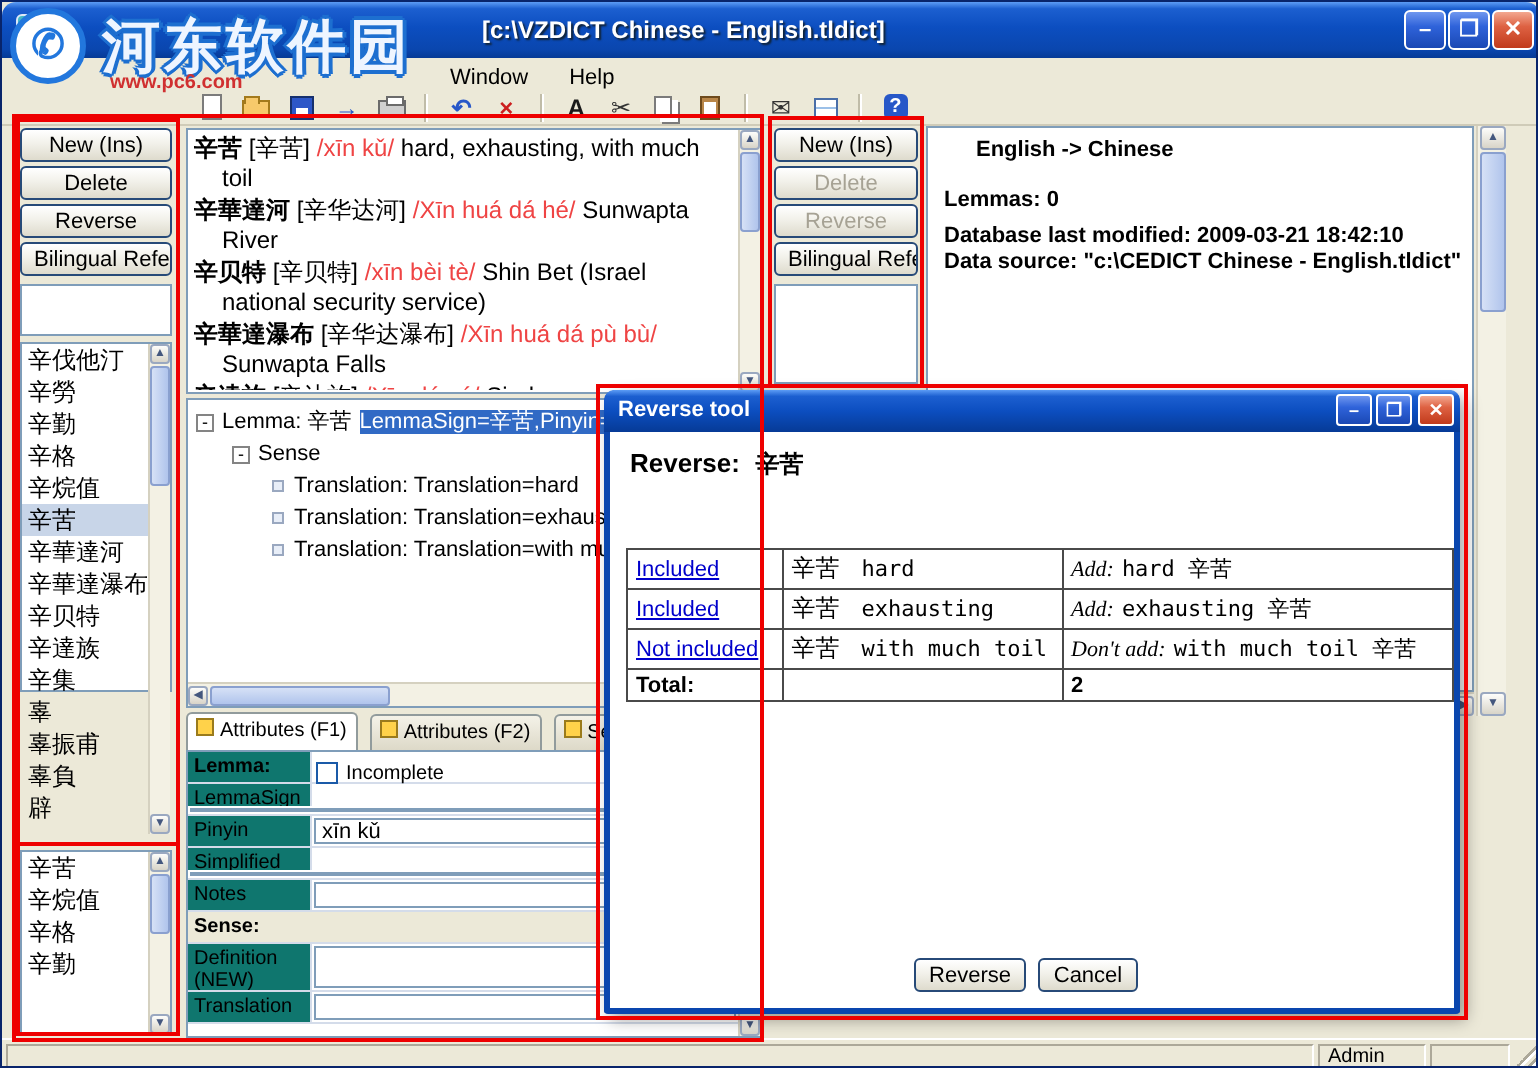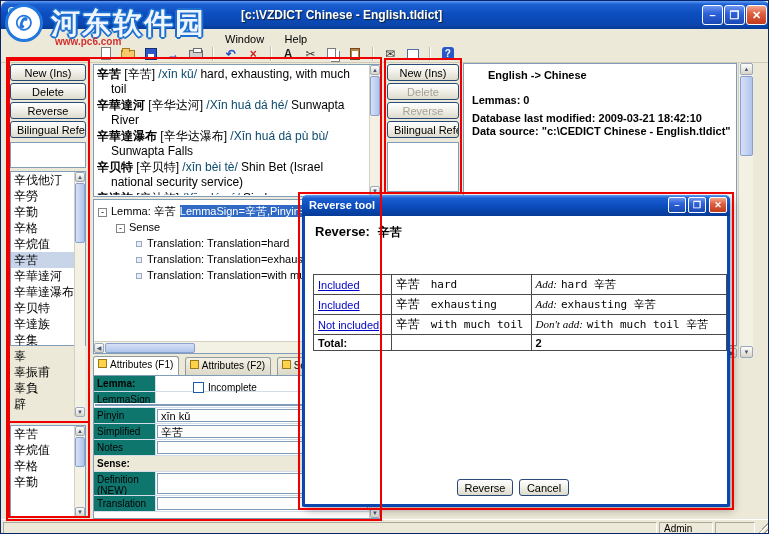--- a/index.html
+++ b/index.html
@@ -62,21 +62,21 @@
   .sb-thumb-h{position:absolute;background:linear-gradient(180deg,#d6e1f6,#b0c4ec);border:1px solid #8aa0cf;border-radius:2px;}
 
   
   .list-item{height:16px;line-height:16px;padding-left:3px;font-size:12px;white-space:nowrap;overflow:hidden;}
   .list-item.sel{background:#c8d5e8;}
 
   
   .entry{font-size:12px;line-height:15px;padding-left:14px;text-indent:-14px;margin-bottom:1px;}
   .hw{font-weight:bold;color:#000;}
   .simp{color:#000;}
-  .py{color:#0c4a6e;}
+  .py{color:#ef4444;}
   .def{color:#000;}
 
   
   .tnode{font-size:11px;line-height:16px;white-space:nowrap;overflow:hidden;}
   .texp{display:inline-block;width:9px;height:9px;border:1px solid #848484;background:#fff;
     font-size:9px;line-height:7px;text-align:center;margin:0 4px 0 0;vertical-align:middle;color:#000;}
   .texp::before{content:"-";}
   .tleaf{display:inline-block;width:6px;height:6px;border:1px solid #9aa8c0;background:#e8eef8;margin-right:5px;vertical-align:middle;}
   .tsel{background:#316ac5;color:#fff;margin-left:4px;}
 
@@ -231,30 +231,30 @@
         <span class="py">/xīn kǔ/</span>
         <span class="def">hard, exhausting, with much toil</span>
       </div>
       <div class="entry">
         <span class="hw">辛華達河</span>
         <span class="simp">[辛华达河]</span>
         <span class="py">/Xīn huá dá hé/</span>
         <span class="def">Sunwapta River</span>
       </div>
       <div class="entry">
+        <span class="hw">辛贝特</span>
+        <span class="simp">[辛贝特]</span>
+        <span class="py">/xīn bèi tè/</span>
+        <span class="def">Shin Bet (Israel national security service)</span>
+      </div>
+      <div class="entry">
         <span class="hw">辛華達瀑布</span>
         <span class="simp">[辛华达瀑布]</span>
         <span class="py">/Xīn huá dá pù bù/</span>
         <span class="def">Sunwapta Falls</span>
-      </div>
-      <div class="entry">
-        <span class="hw">辛贝特</span>
-        <span class="simp">[辛贝特]</span>
-        <span class="py">/xīn bèi tè/</span>
-        <span class="def">Shin Bet (Israel national security service)</span>
       </div>
       <div class="entry">
         <span class="hw">辛達族</span>
         <span class="simp">[辛达族]</span>
         <span class="py">/Xīn dá zú/</span>
         <span class="def">Sindar</span>
       </div>
 
     </div>
     <div class="sb-v" style="position:absolute;right:0;top:0;width:11px;height:131px;">
@@ -292,33 +292,33 @@
   <div class="abs" style="left:92px;top:355px;width:288px;height:19px;">
     <span class="tab active"><span class="tabicon"></span><span>Attributes (F1)</span></span>
     <span class="tab"><span class="tabicon"></span><span>Attributes (F2)</span></span>
     <span class="tab"><span class="tabicon"></span><span>Search (F3)</span></span>
   </div>
 
   <div class="abs white-panel" style="left:92px;top:374px;width:288px;height:144px;">
     <div style="position:absolute;left:0;top:0;width:275px;height:142px;overflow:hidden;">
       <div class="agrid-row" style="height:16px;">
         <div class="agrid-label" style="font-weight:bold;">Lemma:</div>
-        <div style="flex:1;background:#fff;padding-top:2px;margin-left:35px;">
+        <div style="flex:1;background:#fff;padding-top:2px;">
           <span class="checkbox"></span><span class="cb-label">Incomplete</span>
         </div>
       </div>
       <div class="agrid-row" style="height:16px;flex-direction:column;">
         <div class="agrid-label">LemmaSign</div>
         <div class="agrid-value">辛苦</div>
       </div>
       <div class="agrid-row" style="height:16px;">
         <div class="agrid-label">Pinyin</div>
         <div class="agrid-value">xīn kǔ</div>
       </div>
-      <div class="agrid-row" style="height:16px;">
+      <div class="agrid-row" style="height:16px;flex-direction:column;">
         <div class="agrid-label">Simplified</div>
         <div class="agrid-value">辛苦</div>
       </div>
       <div class="agrid-row" style="height:16px;">
         <div class="agrid-label">Notes</div>
         <div class="agrid-value"></div>
       </div>
       <div class="sense-row">Sense:</div>
       <div class="agrid-row" style="height:24px;">
         <div class="agrid-label">Definition (NEW)</div>

